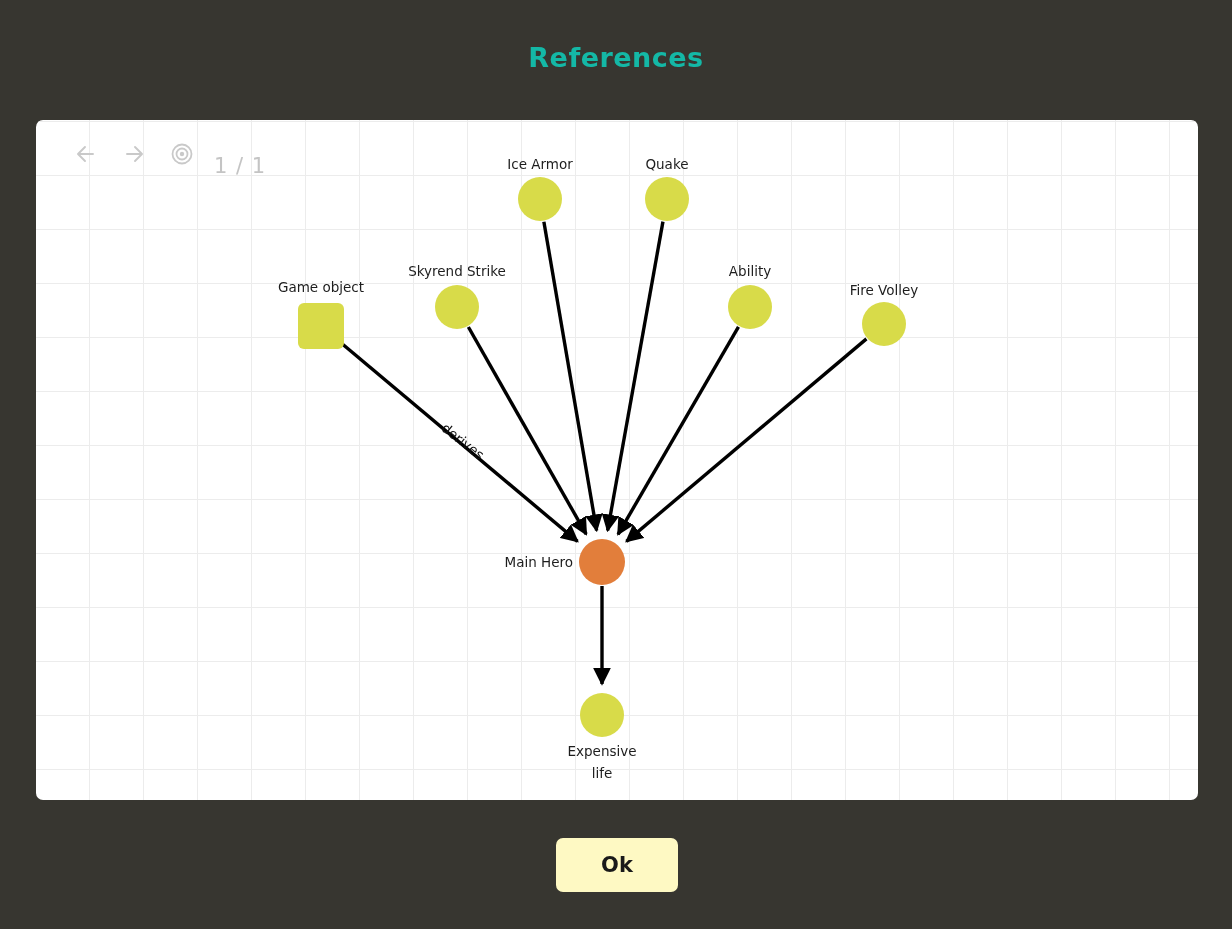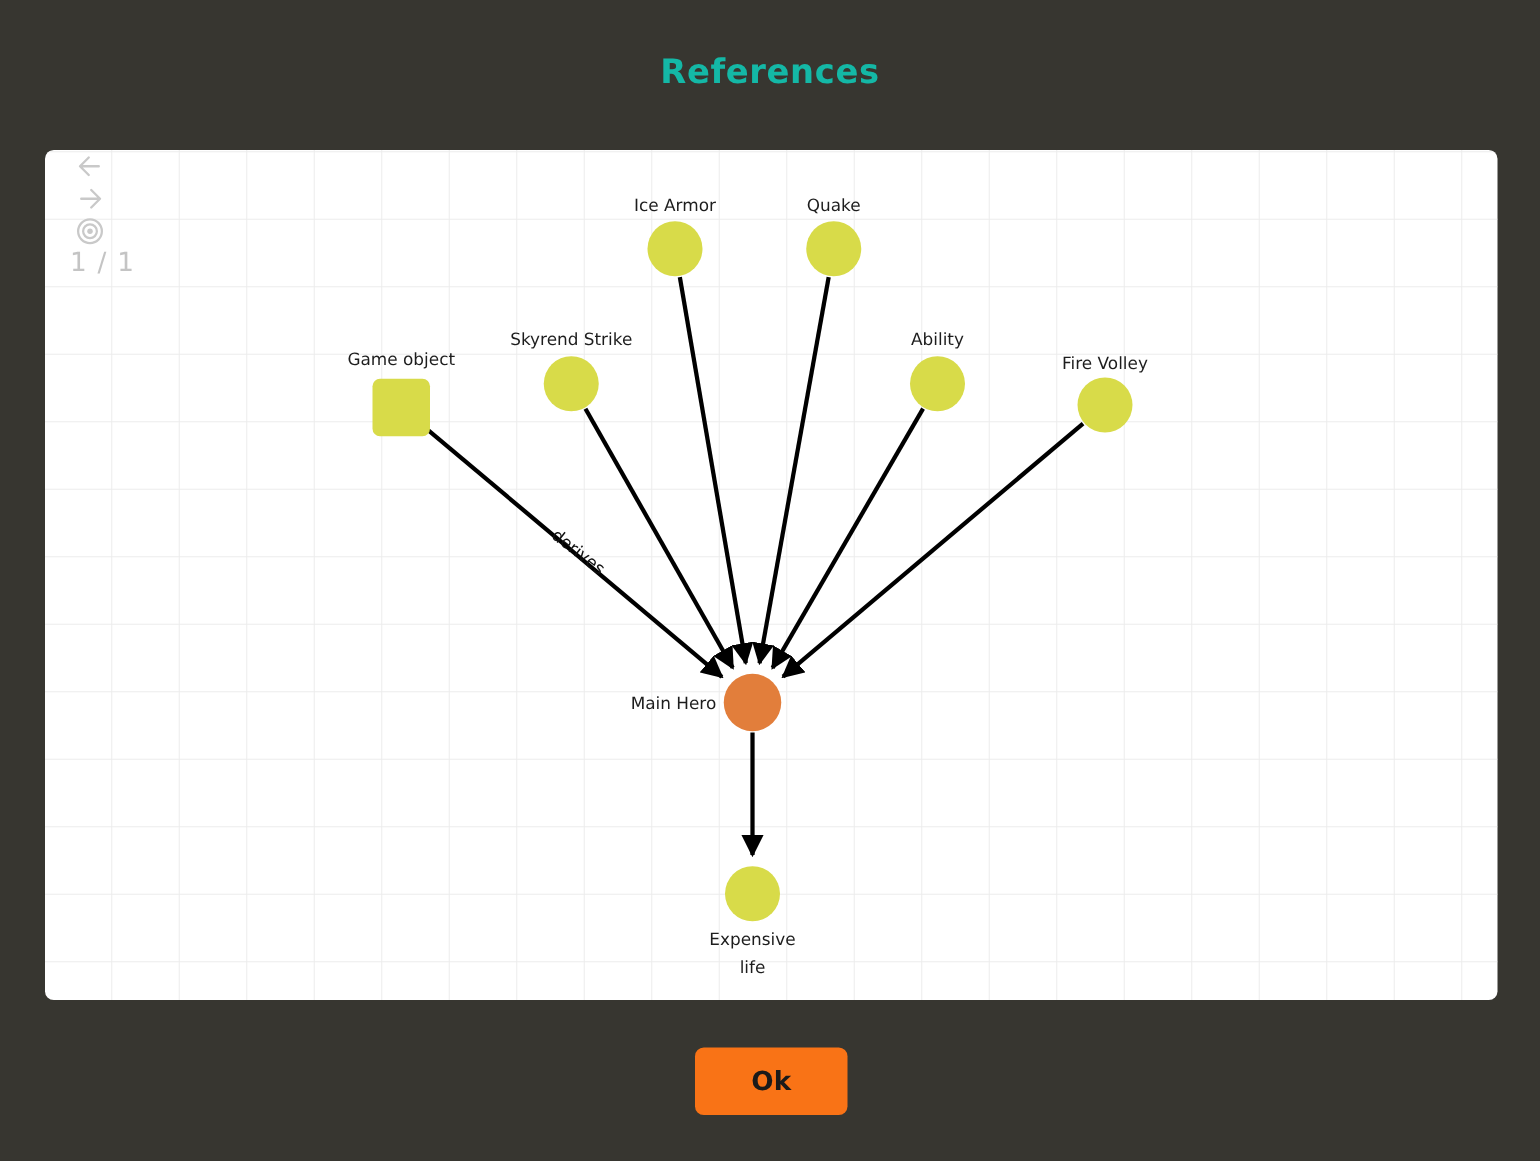--- a/index.html
+++ b/index.html
@@ -51,25 +51,24 @@
       linear-gradient(to bottom, #ececec 1px, transparent 1px);
     background-size: 54px 54px;
     background-position: 53px 1px;
   }
   #toolbar {
     position: absolute;
     left: 0;
     top: 0;
     height: 58px;
     display: flex;
-    align-items: flex-start;
-    padding-left: 12px;
+    align-items: flex-end;
+    padding-left: 26px;
     gap: 0px;
     z-index: 5;
-    flex-direction: column;
   }
   .tb-btn {
     width: 48px;
     height: 48px;
     display: flex;
     align-items: center;
     justify-content: center;
     color: #c9c9c9;
     cursor: pointer;
   }
@@ -102,21 +101,21 @@
     stroke: #000000;
     stroke-width: 3.4;
     fill: none;
   }
   #ok-button {
     position: absolute;
     left: 556px;
     top: 838px;
     width: 122px;
     height: 54px;
-    background: #f97316;
+    background: #fef9c3;
     border: none;
     border-radius: 7px;
     color: #1a1a1a;
     font-size: 21px;
     font-weight: bold;
     font-family: "DejaVu Sans", sans-serif;
     cursor: pointer;
     padding: 0;
   }
 </style>

